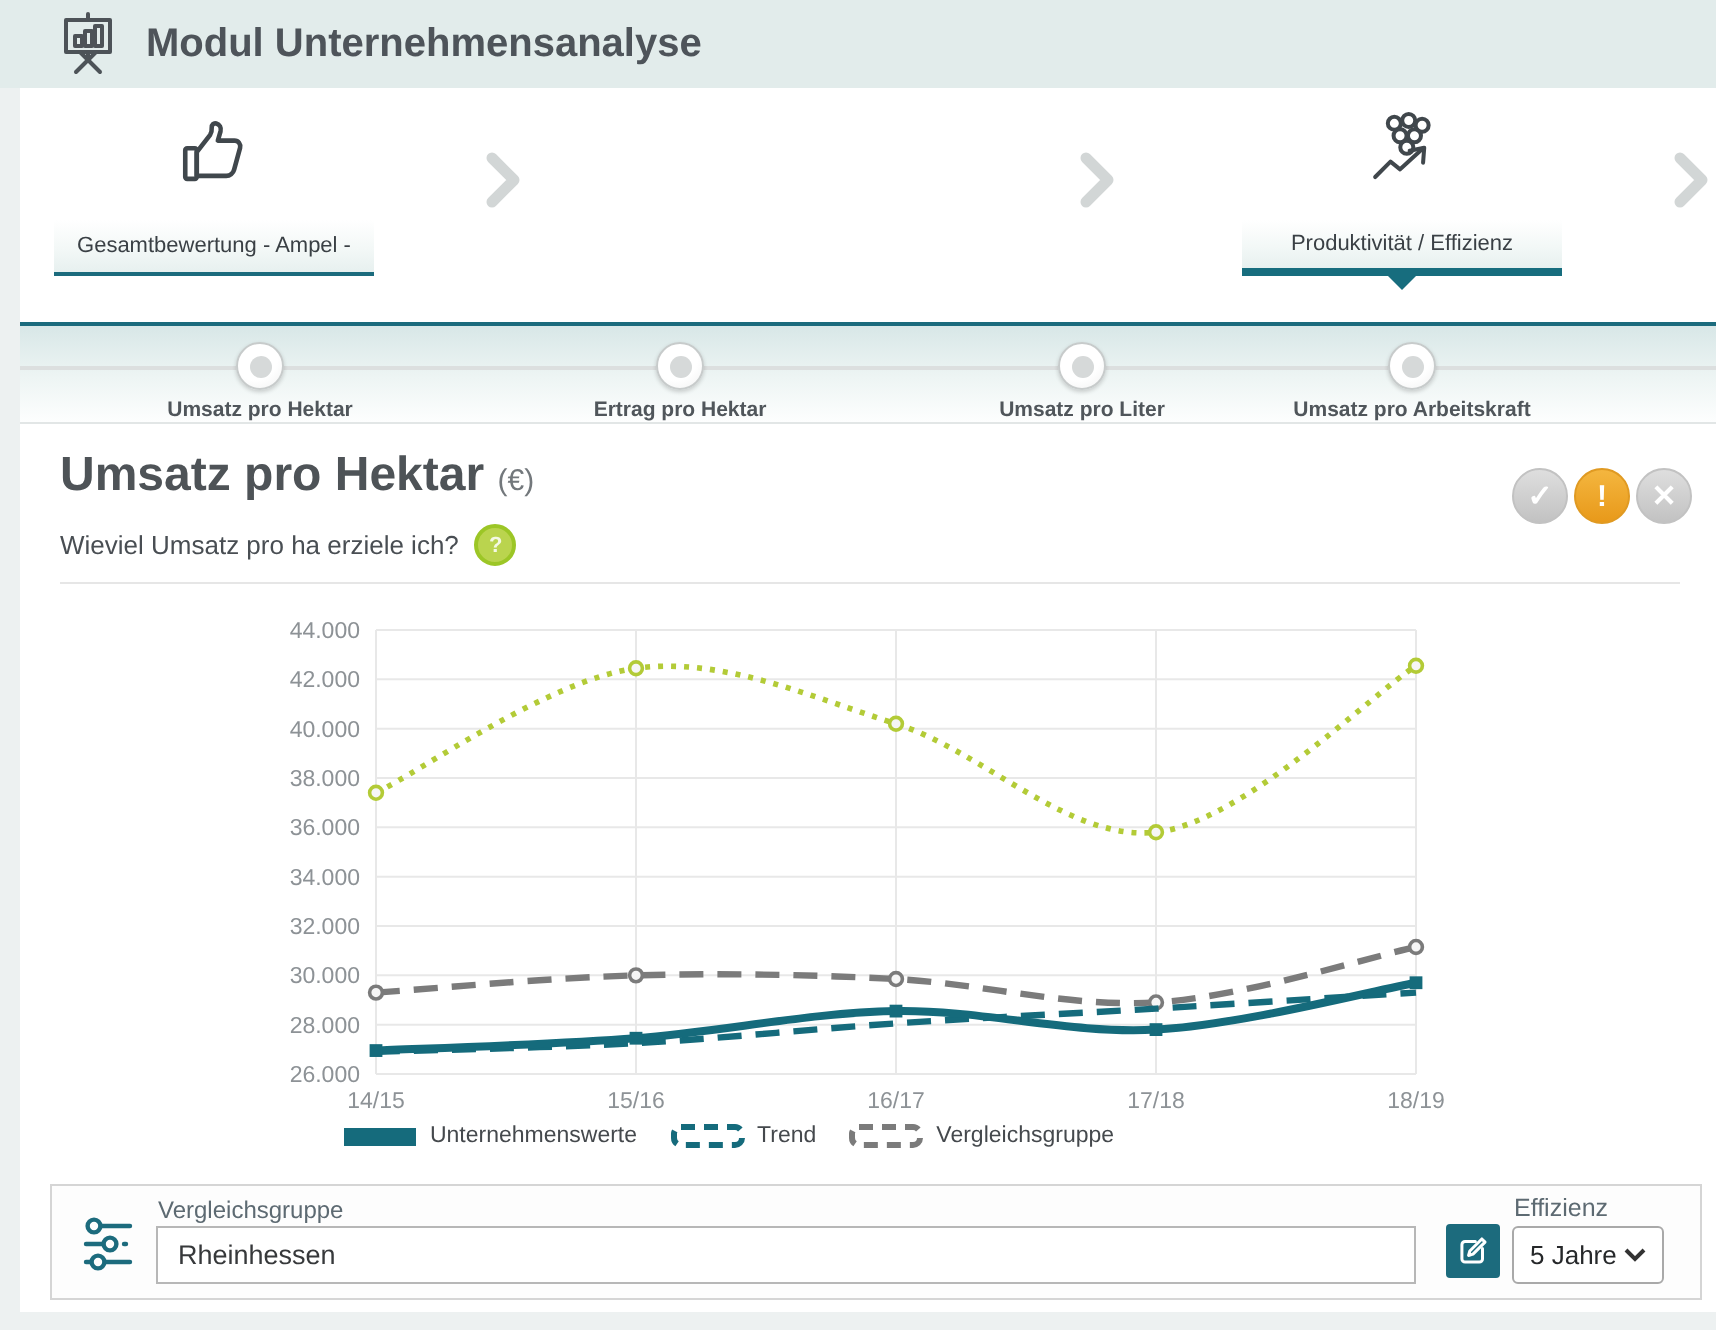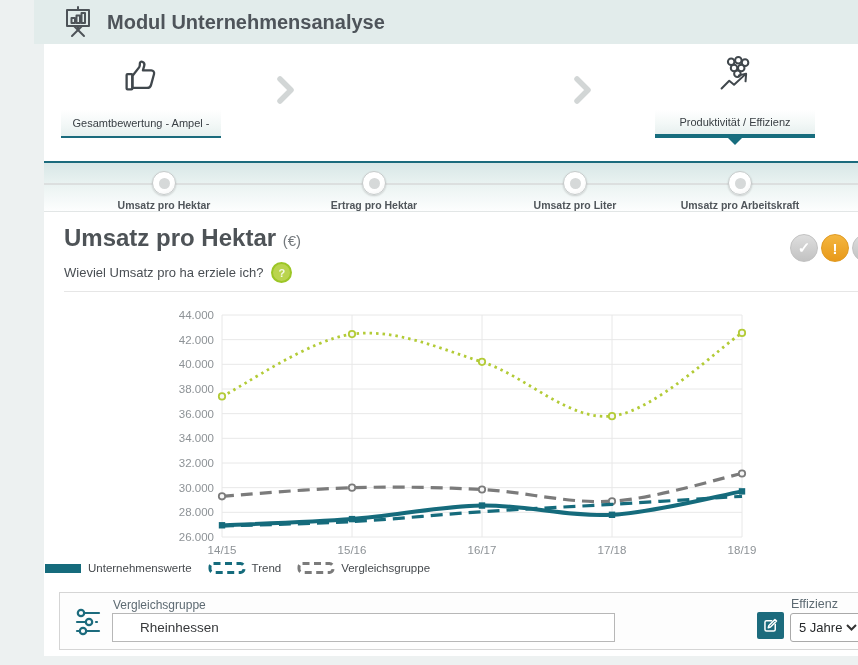--- a/index.html
+++ b/index.html
@@ -1,17 +1,17 @@
 <!DOCTYPE html>
 <html><head>
 <meta charset="utf-8">
 <style>
   html,body{margin:0;padding:0;}
   body{width:858px;height:665px;background:#edf1f1;font-family:"Liberation Sans",sans-serif;position:relative;overflow:hidden;}
-  #app{position:absolute;inset:0;margin-left:34px;}
+  #app{position:absolute;inset:0;}
 
   
   .header{position:absolute;left:0;top:0;width:858px;height:44px;background:#e2eceb;display:flex;align-items:center;box-sizing:border-box;padding-left:28px;gap:13px;}
   .header .app-icon{display:flex;align-items:center;}
   .header-title{font-size:20px;font-weight:bold;color:#4e545a;}
 
   .content{position:absolute;left:10px;top:44px;width:848px;height:612px;background:#ffffff;}
 
   
   #steps{position:absolute;left:0;top:4px;width:848px;height:112px;}
@@ -48,30 +48,30 @@
        display:flex;align-items:center;justify-content:center;cursor:pointer;padding:0;font-family:inherit;
        background:linear-gradient(180deg,#dedede 0%,#c2c2c2 100%);}
   .status-btn.active{background:linear-gradient(180deg,#f4b63f 0%,#e8991a 100%);border-color:#e09a22;}
   .divider{position:absolute;left:20px;top:247px;width:810px;height:1px;background:#e6e6e6;}
 
   
   #chart-svg{position:absolute;left:118px;top:256px;}
   #chart-svg text{font-family:"Liberation Sans",sans-serif;}
 
   
-  #legend{position:absolute;left:0;top:517px;width:708px;display:flex;justify-content:flex-start;align-items:center;gap:16px;}
+  #legend{position:absolute;left:0;top:517px;width:708px;display:flex;justify-content:center;align-items:center;gap:16px;}
   .legend-item{display:flex;align-items:center;gap:6px;cursor:pointer;}
   .legend-label{font-size:11.5px;color:#45494d;}
 
   
   .panel{position:absolute;left:15px;top:548px;width:826px;height:58px;background:#fdfdfd;border:1px solid #d5d5d5;box-sizing:border-box;}
   .panel-filter-icon{position:absolute;left:12px;top:13px;width:32px;height:32px;}
   .panel-group-label{position:absolute;left:53px;top:5px;font-size:12px;color:#5d6a72;}
-  .panel-input{position:absolute;left:52px;top:20px;width:503px;height:29px;border:1px solid #b7b7b7;box-sizing:border-box;
-       font-family:inherit;font-size:13.5px;color:#37393b;padding:0 27px;background:#ffffff;}
+  .panel-input{position:absolute;left:52px;top:20px;width:630px;height:29px;border:1px solid #b7b7b7;box-sizing:border-box;
+       font-family:inherit;font-size:13.5px;color:#37393b;padding:0 10px;background:#ffffff;}
   .edit-btn{position:absolute;left:697px;top:19px;width:27px;height:27px;background:#1c6b7d;border:none;border-radius:2px;
        display:flex;align-items:center;justify-content:center;cursor:pointer;padding:0;}
   .panel-period-label{position:absolute;left:731px;top:4px;font-size:12.5px;color:#5d6a72;}
   .select{position:absolute;left:730px;top:20px;width:76px;height:29px;border:1px solid #a9a9a9;border-radius:3px;background:#ffffff;
        box-sizing:border-box;display:flex;align-items:center;justify-content:space-between;padding:0 8px;cursor:pointer;}
   .select span{font-size:13px;color:#26282a;}
 </style>
 </head>
 <body>
 

